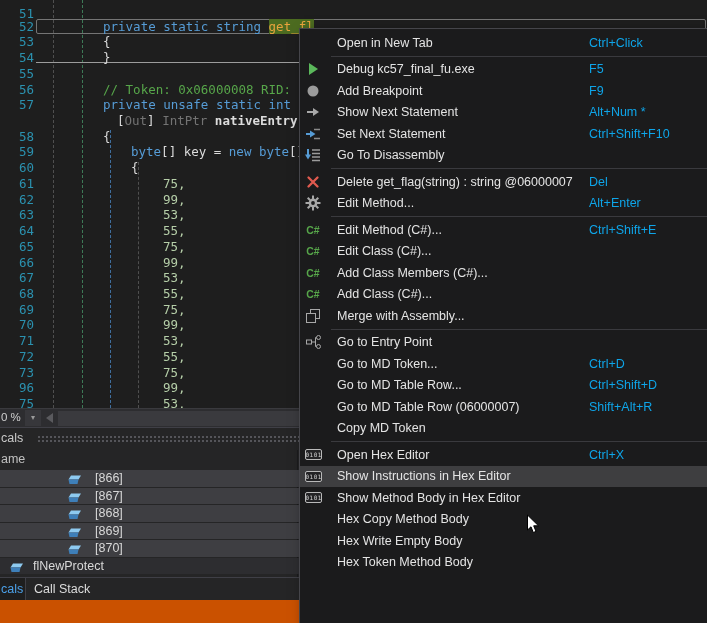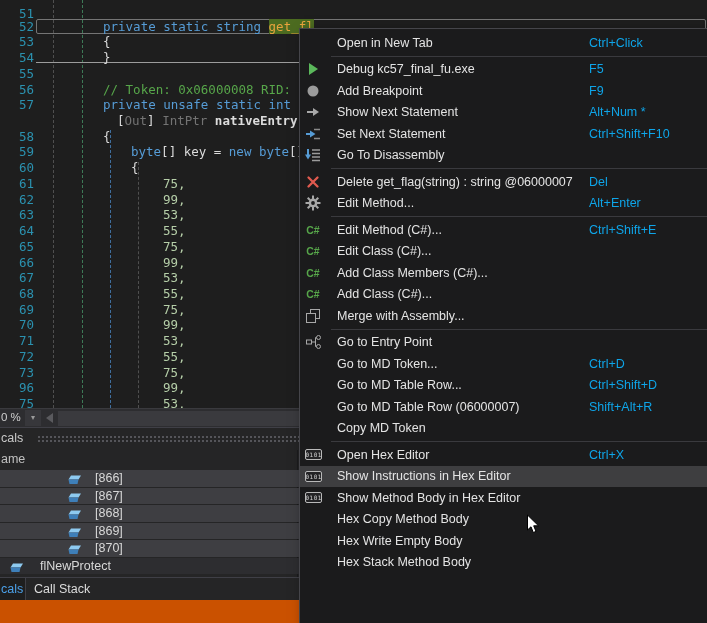--- a/index.html
+++ b/index.html
@@ -177,21 +177,21 @@
               <polygon points="3,0.5 13,0.5 10.5,4.5 0.5,4.5" fill="#8ECAF0"></polygon>
               <polygon points="0.5,4.5 10.5,4.5 9.5,9 1.5,9" fill="#3E7FB9"></polygon>
             </svg></span>
           <span class="lbl" style="left: 95px;">[870]</span>
         </div>
         <div class="lrow plain" style="top: 129.75px;">
           <span class="dia" style="left: 10px;"><svg width="14" height="10">
               <polygon points="3,0.5 13,0.5 10.5,4.5 0.5,4.5" fill="#8ECAF0"></polygon>
               <polygon points="0.5,4.5 10.5,4.5 9.5,9 1.5,9" fill="#3E7FB9"></polygon>
             </svg></span>
-          <span class="lbl" style="left: 40px;">flNewProtect</span>
+          <span class="lbl" style="left: 33px;">flNewProtect</span>
         </div>
       </div>
   </div>
 
   <div class="tabbar">
     <span class="tab-locals">cals</span>
     <span class="tab-callstack">Call Stack</span>
   </div>
 
   <div class="statusbar"></div>
@@ -363,20 +363,20 @@
         </span>
         <span class="lab">Show Method Body in Hex Editor</span>
       </div>
       <div class="mi">
         <span class="lab">Hex Copy Method Body</span>
       </div>
       <div class="mi">
         <span class="lab">Hex Write Empty Body</span>
       </div>
       <div class="mi">
-        <span class="lab">Hex Stack Method Body</span>
+        <span class="lab">Hex Token Method Body</span>
       </div>
     </div>
 
   <svg class="mouse-cursor" width="14" height="21" viewBox="0 0 14 21">
     <path d="M1.5 1 L1.5 16 L5 12.8 L7.3 18.5 L10 17.4 L7.7 11.8 L12.5 11.8 Z" fill="#FFFFFF" stroke="#000000" stroke-width="1"></path>
   </svg>
 </div>
 
 </body></html>

